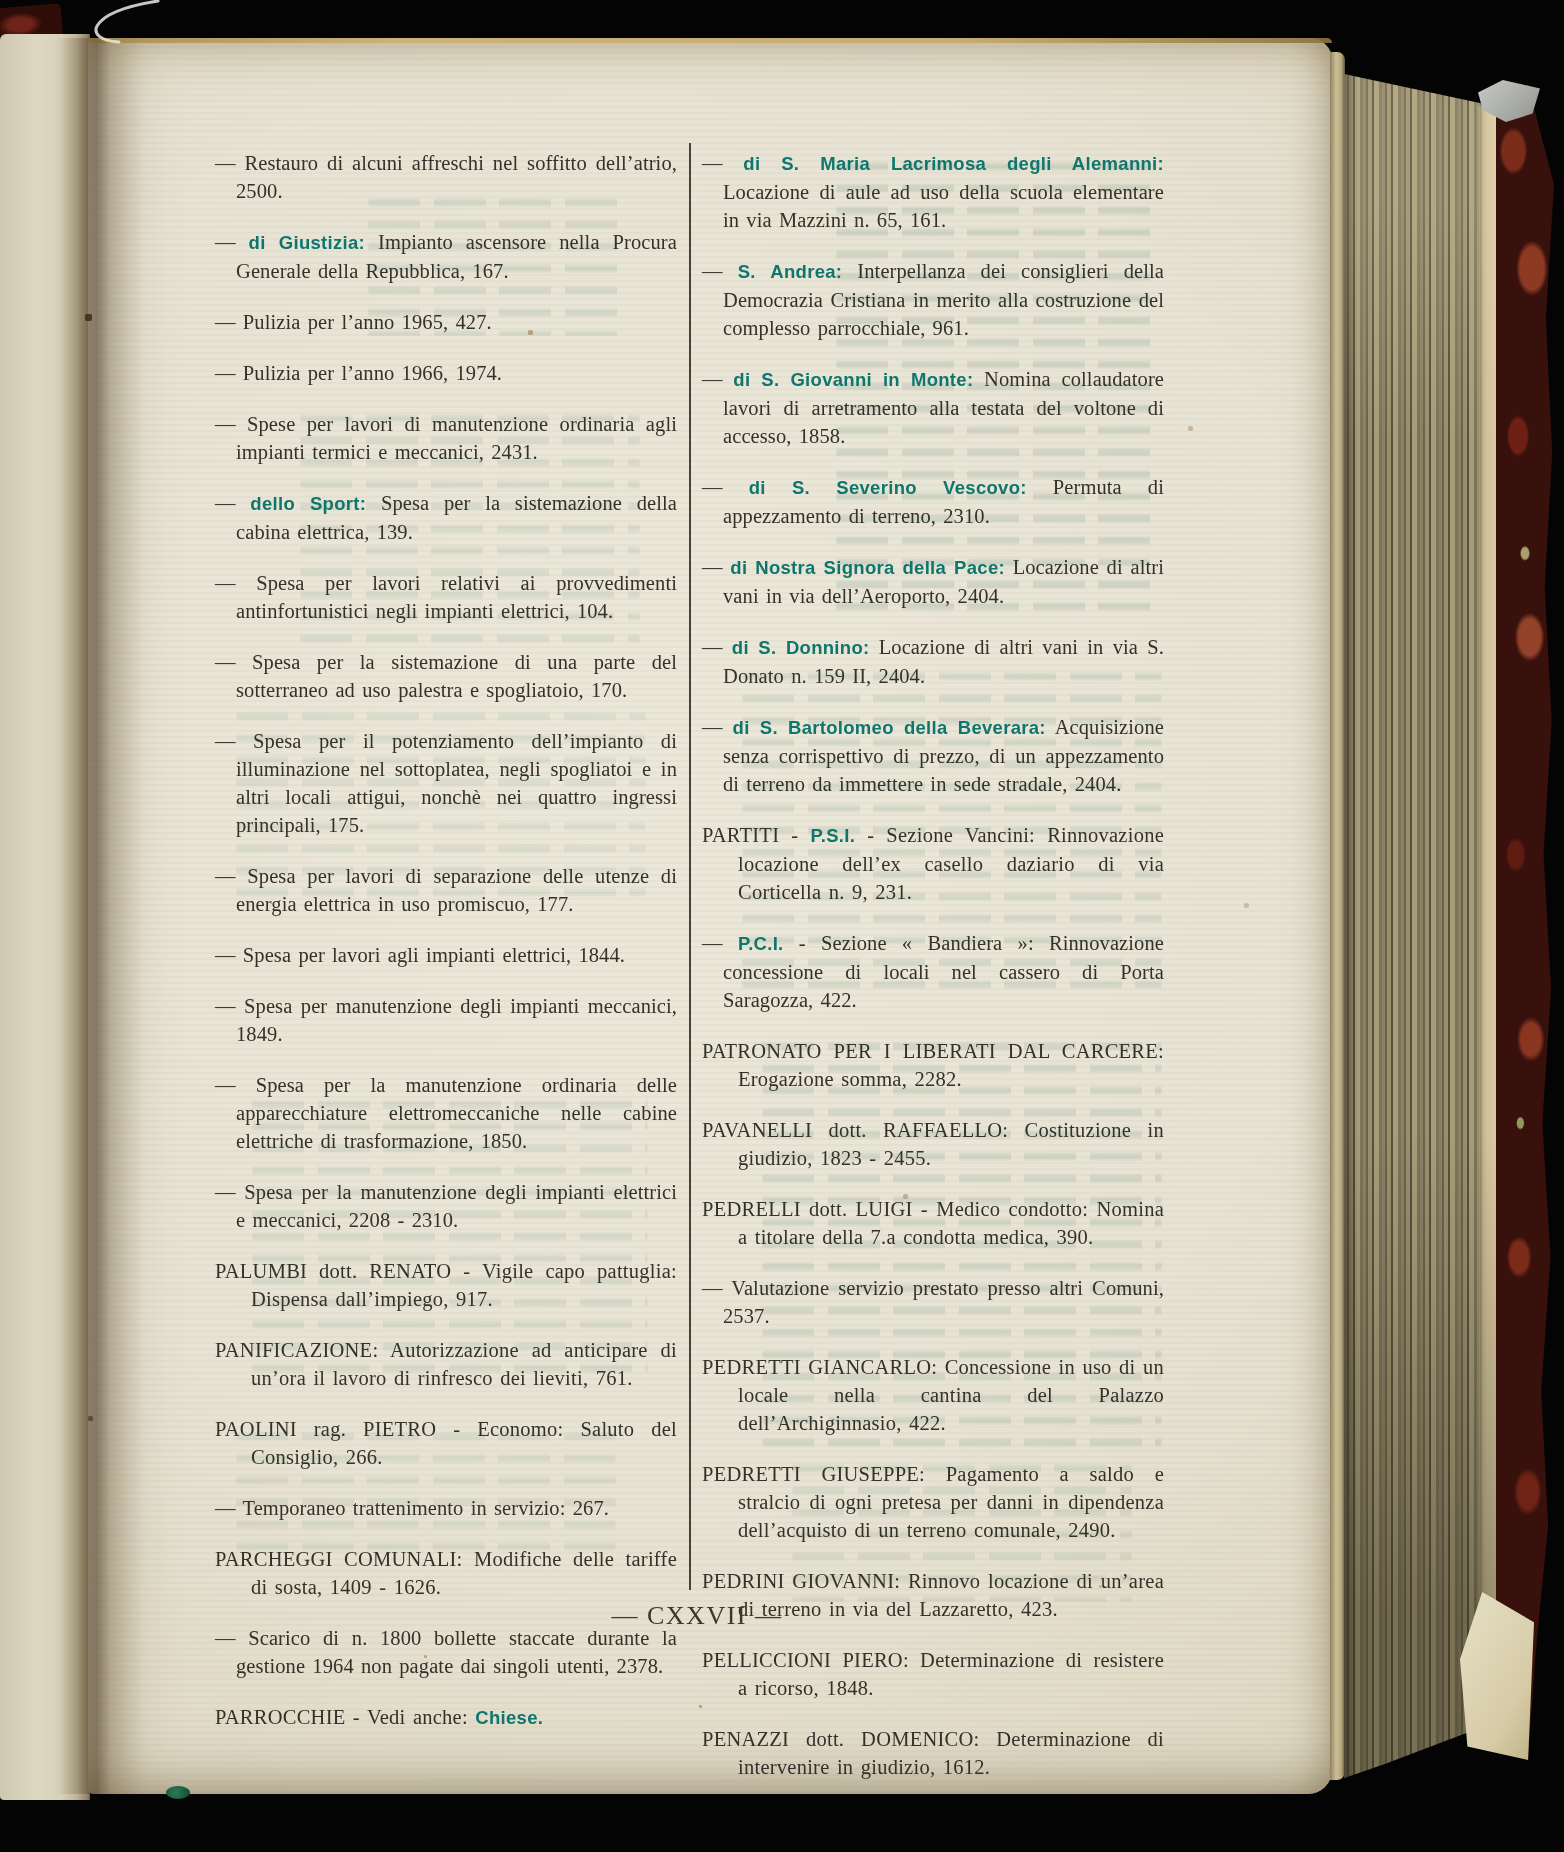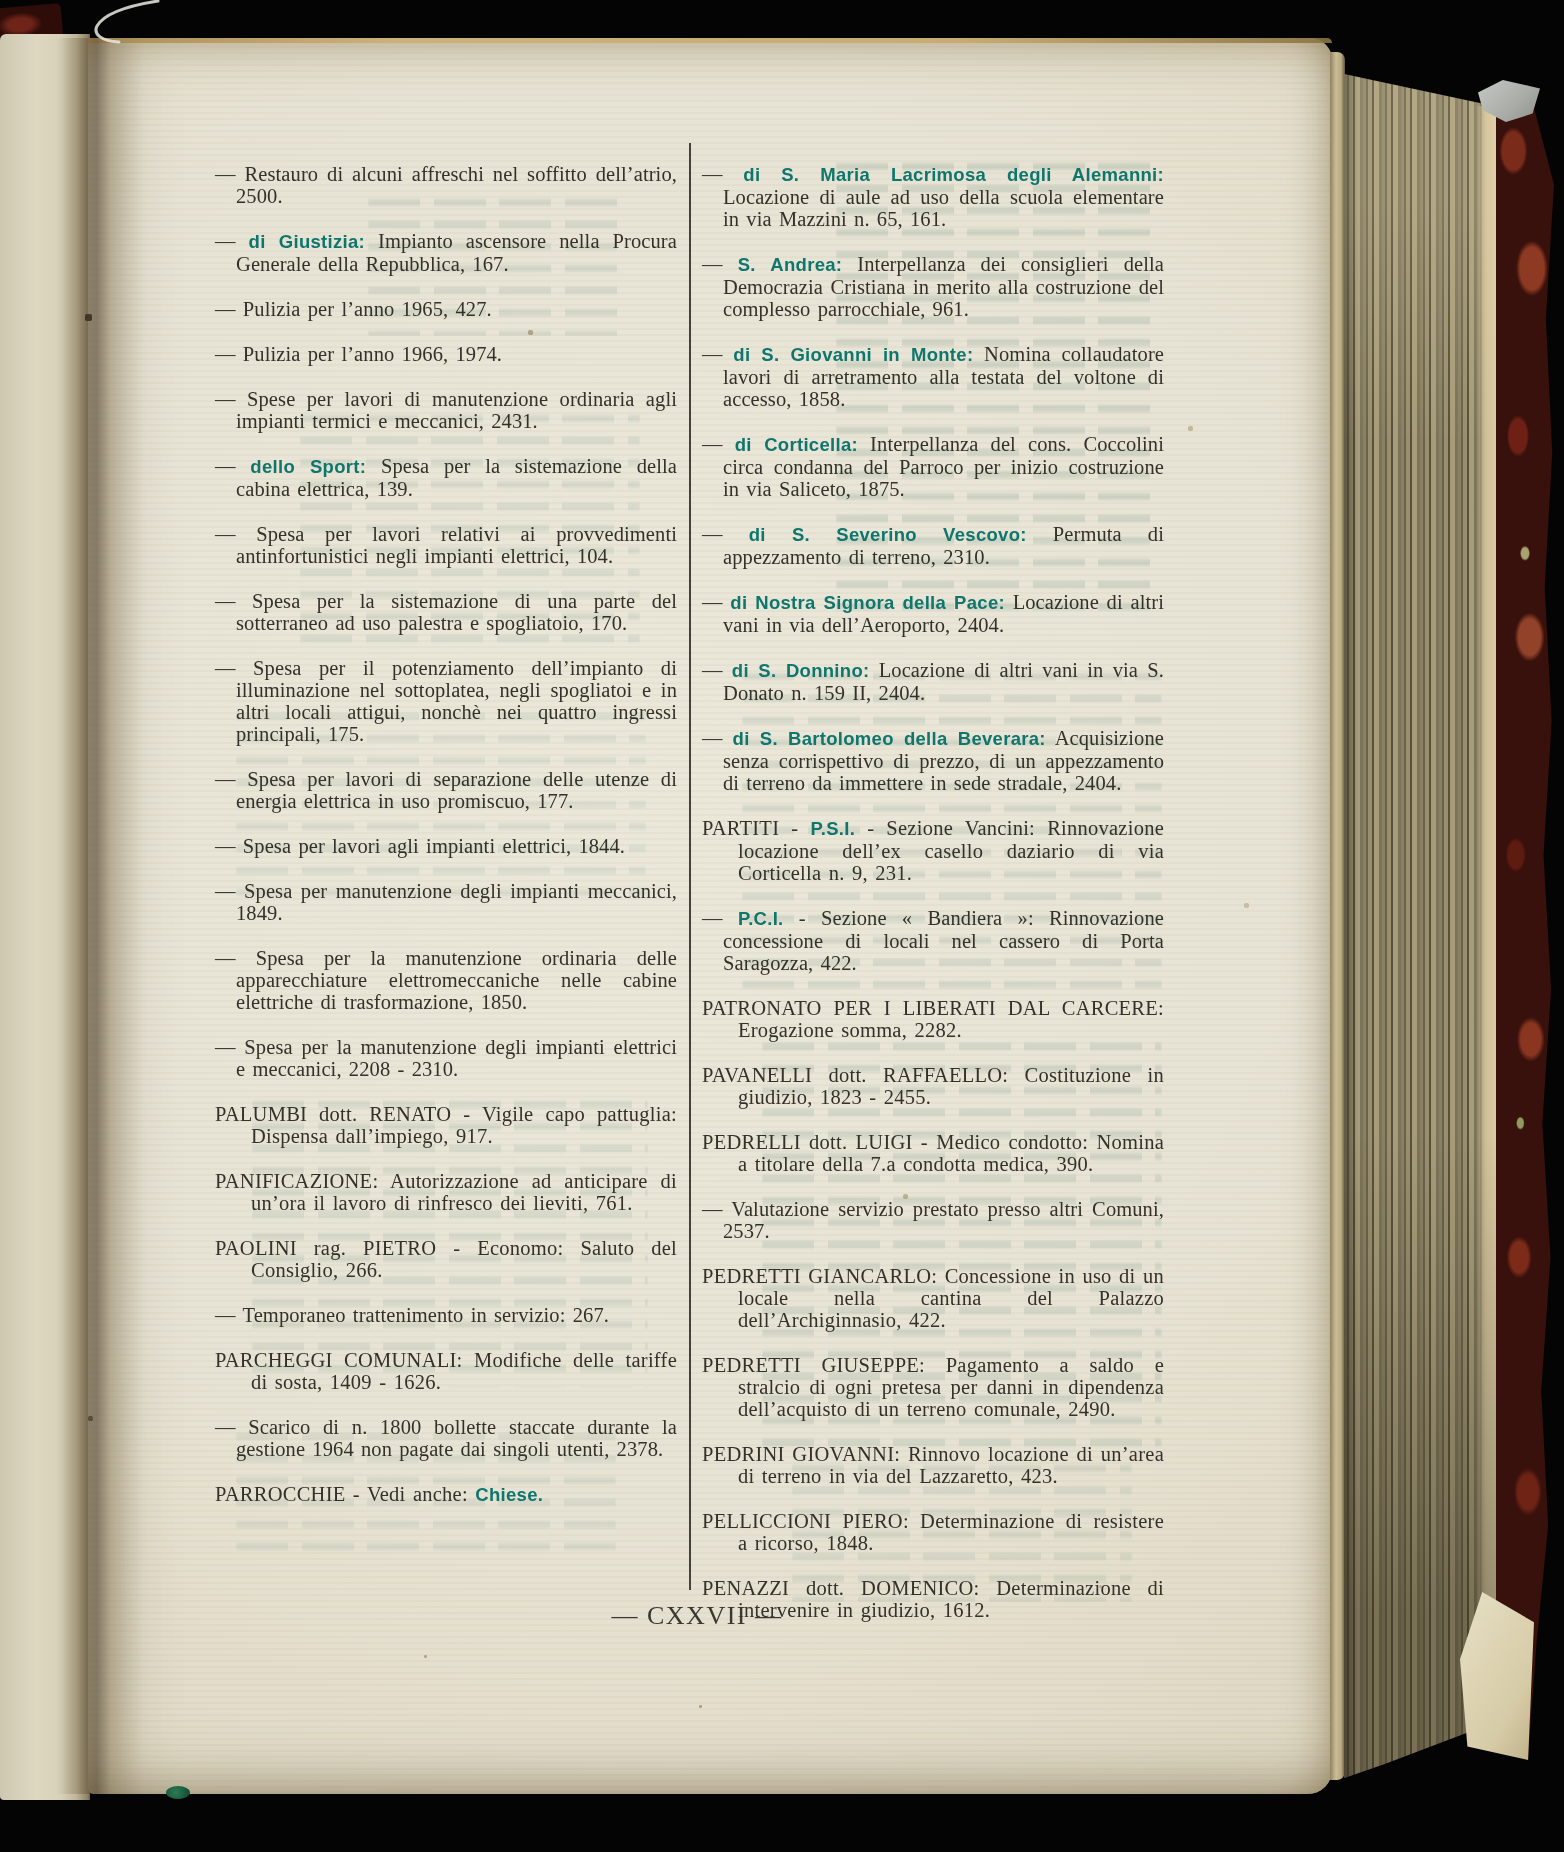--- a/index.html
+++ b/index.html
@@ -74,21 +74,21 @@
       90px 1418px 0 2px rgba(70,55,35,.7);}
 
   
   .ghost{position:absolute;filter:blur(1.3px);pointer-events:none;
     background:repeating-linear-gradient(180deg,transparent 0 13px,rgba(122,156,139,.4) 13px 20px,transparent 20px 22px);
     -webkit-mask-image:repeating-linear-gradient(90deg,#000 0 52px,transparent 52px 66px,#000 66px 118px,transparent 118px 131px);
     mask-image:repeating-linear-gradient(90deg,#000 0 52px,transparent 52px 66px,#000 66px 118px,transparent 118px 131px);}
 
   
   .col{position:absolute;width:462px;color:#33312a;}
-  .entry{margin:14px 0 23px 0;font-size:20.5px;line-height:22px;text-align:justify;
+  .entry{margin:0 0 23px 0;font-size:20.5px;line-height:28px;text-align:justify;
     word-spacing:2px;letter-spacing:.1px;}
   .entry.dash{padding-left:21px;text-indent:-21px;}
   .entry.head{padding-left:36px;text-indent:-36px;letter-spacing:.25px;}
   .entry .b{font-family:"Liberation Sans","DejaVu Sans",sans-serif;font-weight:700;
     font-size:18.5px;letter-spacing:.3px;color:#0f766e;}
   .divider{position:absolute;left:689px;top:143px;width:2px;height:1447px;background:#45423a;}
   .pagenum{position:absolute;left:572px;top:1601px;width:250px;text-align:center;
     font-size:26px;letter-spacing:1.5px;color:#3a3830;}
 </style>
 </head>
@@ -137,21 +137,20 @@
       <p class="entry dash"><span>— Scarico di n. 1800 bollette staccate durante la gestione 1964 non pagate dai singoli utenti, 2378.</span></p>
       <p class="entry head"><span>PARROCCHIE - Vedi anche: </span><span class="b">Chiese.</span></p>
     </div>
 
   <div class="divider"></div>
 
   <div class="col" style="left:702px;top:149px;">
       <p class="entry dash"><span>— </span><span class="b">di S. Maria Lacrimosa degli Alemanni:</span><span> Locazione di aule ad uso della scuola elementare in via Mazzini n. 65, 161.</span></p>
       <p class="entry dash"><span>— </span><span class="b">S. Andrea:</span><span> Interpellanza dei consiglieri della Democrazia Cristiana in merito alla costruzione del complesso parrocchiale, 961.</span></p>
       <p class="entry dash"><span>— </span><span class="b">di S. Giovanni in Monte:</span><span> Nomina collaudatore lavori di arretramento alla testata del voltone di accesso, 1858.</span></p>
-      <p class="entry dash"><span>— </span><span class="b">di Corticella:</span><span> Interpellanza del cons. Coccolini circa condanna del Parroco per inizio costruzione in via Saliceto, 1875.</span></p>
       <p class="entry dash"><span>— </span><span class="b">di S. Severino Vescovo:</span><span> Permuta di appezzamento di terreno, 2310.</span></p>
       <p class="entry dash"><span>— </span><span class="b">di Nostra Signora della Pace:</span><span> Locazione di altri vani in via dell’Aeroporto, 2404.</span></p>
       <p class="entry dash"><span>— </span><span class="b">di S. Donnino:</span><span> Locazione di altri vani in via S. Donato n. 159 II, 2404.</span></p>
       <p class="entry dash"><span>— </span><span class="b">di S. Bartolomeo della Beverara:</span><span> Acquisizione senza corrispettivo di prezzo, di un appezzamento di terreno da immettere in sede stradale, 2404.</span></p>
       <p class="entry head"><span>PARTITI - </span><span class="b">P.S.I.</span><span> - Sezione Vancini: Rinnovazione locazione dell’ex casello daziario di via Corticella n. 9, 231.</span></p>
       <p class="entry dash"><span>— </span><span class="b">P.C.I.</span><span> - Sezione « Bandiera »: Rinnovazione concessione di locali nel cassero di Porta Saragozza, 422.</span></p>
       <p class="entry head"><span>PATRONATO PER I LIBERATI DAL CARCERE: Erogazione somma, 2282.</span></p>
       <p class="entry head"><span>PAVANELLI dott. RAFFAELLO: Costituzione in giudizio, 1823 - 2455.</span></p>
       <p class="entry head"><span>PEDRELLI dott. LUIGI - Medico condotto: Nomina a titolare della 7.a condotta medica, 390.</span></p>
       <p class="entry dash"><span>— Valutazione servizio prestato presso altri Comuni, 2537.</span></p>

